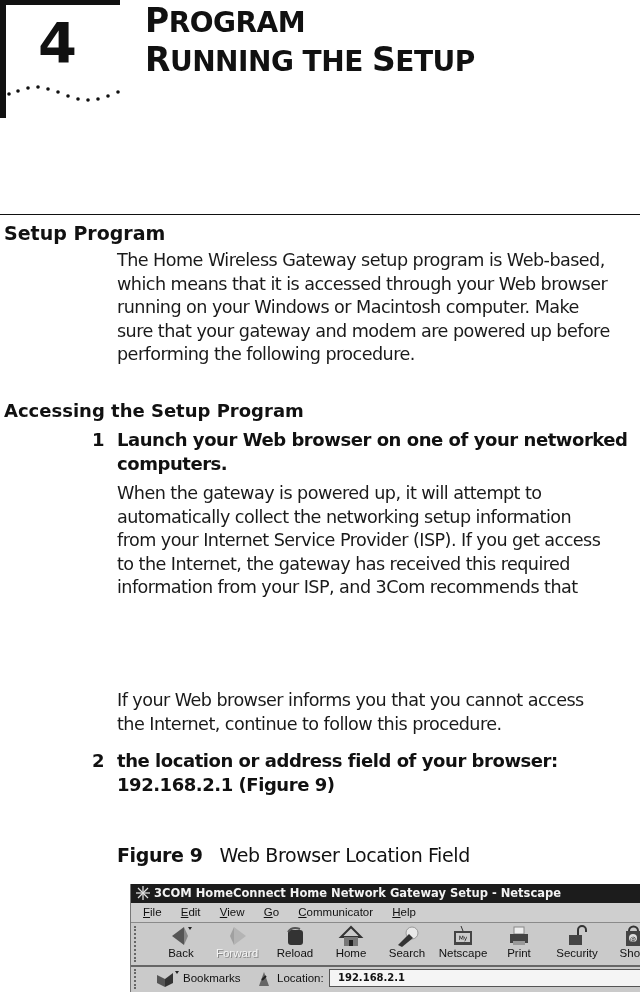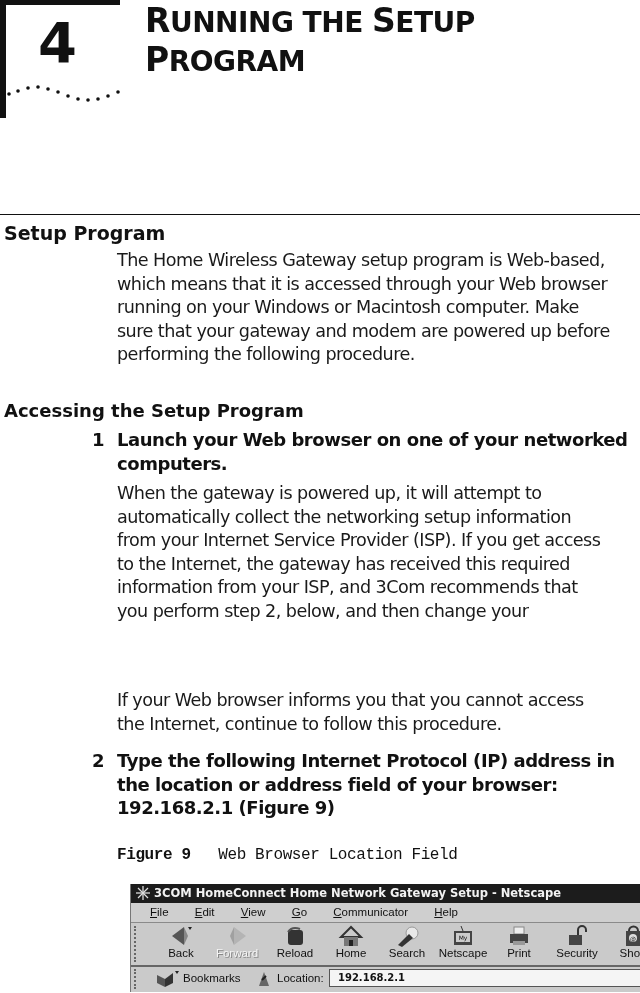--- a/index.html
+++ b/index.html
@@ -27,29 +27,29 @@
   .h1 { left: 4px; top: 220px; font-weight: bold; font-size: 19px; line-height: 26px; }
   .h2 { left: 4px; top: 398px; font-weight: bold; font-size: 18px; line-height: 26px; }
 
   .para {
     left: 117px; width: 520px; font-size: 17.6px; line-height: 23.6px; color: #1a1a1a;
     letter-spacing: -0.55px; white-space: nowrap;
   }
   .step-num { left: 92px; font-weight: bold; font-size: 18px; line-height: 23.6px; }
   .step-text { left: 117px; width: 520px; font-weight: bold; font-size: 18px; line-height: 23.6px; letter-spacing: -0.45px; white-space: nowrap; }
 
-  .fig-cap { left: 117px; top: 845px; font-size: 16px; line-height: 20px; letter-spacing: -0.4px; font-family: Liberation Mono, monospace; }
+  .fig-cap { left: 117px; top: 845px; font-size: 19px; line-height: 20px; letter-spacing: -0.4px; }
   .fig-cap b { font-weight: bold; }
 
   
   .browser { left: 130px; top: 884px; width: 523px; height: 108px; background: #c8c8c8; border-left: 1px solid #777; overflow: hidden; padding-left: 12px; }
   .titlebar { position: absolute; left: 0; top: 0; width: 100%; height: 19px; background: #1c1c1c; color: #f2f2f2; font-family: "DejaVu Sans", sans-serif; font-weight: bold; font-size: 11.5px; line-height: 19px; white-space: nowrap; }
   .titlebar .ticon { display: inline-block; width: 16px; height: 16px; margin: 1px 3px 0 4px; vertical-align: top; }
   .menubar { position: absolute; left: 0; top: 19px; width: 100%; height: 19px; background: #cfcfcf; font-family: "Liberation Sans", sans-serif; font-size: 11.5px; line-height: 19px; color: #111; white-space: nowrap; border-bottom: 1px solid #8a8a8a; }
-  .menubar span { margin-left: 19px; margin-right: 4px; }
+  .menubar span { margin-left: 12px; margin-right: 4px; }
   .menubar u { text-decoration: underline; }
   .toolbar { position: absolute; left: 0; top: 39px; width: 100%; height: 42px; background: #cacaca; border-bottom: 2px solid #666; }
   .grip { position: absolute; left: 3px; width: 6px; border-left: 2px dotted #666; }
   .tb-btn { position: absolute; top: 2px; width: 56px; text-align: center; font-family: "Liberation Sans", sans-serif; font-size: 11.5px; color: #111; }
   .tb-btn .ic { display: block; margin: 0 auto; width: 26px; height: 22px; }
   .tb-btn.disabled .lbl { color: #f4f4f4; text-shadow: 1px 1px 0 #888; }
   .locbar { position: absolute; left: 0; top: 83px; width: 100%; height: 25px; background: #cacaca; font-family: "Liberation Sans", sans-serif; font-size: 11.5px; line-height: 22px; color: #111; }
   .loc-input { position: absolute; left: 198px; top: 2px; width: 330px; height: 18px; background: #f5f5f5; border: 1px solid #555; border-right: none; font-family: "DejaVu Sans", sans-serif; font-weight: bold; font-size: 10px; line-height: 18px; padding-left: 8px; color: #111; outline: none; box-sizing: border-box; }
 </style>
 </head>
@@ -70,22 +70,22 @@
       <circle cx="64" cy="16" r="1.8"></circle>
         <circle cx="74" cy="19" r="1.8"></circle>
         <circle cx="84" cy="20" r="1.8"></circle>
       <circle cx="94" cy="19" r="1.8"></circle>
         <circle cx="104" cy="16" r="1.8"></circle>
         <circle cx="114" cy="12" r="1.8"></circle>
     </g>
   </svg>
 </div>
 <div class="abs chap-title">
+  <div><span class="sc-big">P</span><span>ROGRAM</span></div>
   <div><span class="sc-big">R</span><span>UNNING THE </span><span class="sc-big">S</span><span>ETUP</span></div>
-  <div><span class="sc-big">P</span><span>ROGRAM</span></div>
 </div>
 
 <div class="abs rule"></div>
 
 <div class="abs h1">Setup Program</div>
 <div class="abs para" style="top:249px">
   <div>The Home Wireless Gateway setup program is Web-based,</div>
   <div>which means that it is accessed through your Web browser</div>
   <div>running on your Windows or Macintosh computer. Make</div>
   <div>sure that your gateway and modem are powered up before</div>
@@ -98,30 +98,28 @@
 <div class="abs step-text" style="top:428px">
   <div>Launch your Web browser on one of your networked</div>
   <div>computers.</div>
 </div>
 <div class="abs para" style="top:482px">
   <div>When the gateway is powered up, it will attempt to</div>
   <div>automatically collect the networking setup information</div>
   <div>from your Internet Service Provider (ISP). If you get access</div>
   <div>to the Internet, the gateway has received this required</div>
   <div>information from your ISP, and 3Com recommends that</div>
-  <div>you perform step 2, below, and then change your</div>
 </div>
 <div class="abs para" style="top:689px">
   <div>If your Web browser informs you that you cannot access</div>
   <div>the Internet, continue to follow this procedure.</div>
 </div>
 
 <div class="abs step-num" style="top:749px">2</div>
 <div class="abs step-text" style="top:749px">
-  <div>Type the following Internet Protocol (IP) address in</div>
   <div>the location or address field of your browser:</div>
   <div>192.168.2.1 (Figure 9)</div>
 </div>
 
 <div class="abs fig-cap">
   <b>Figure 9</b>&nbsp;&nbsp;&nbsp;<span>Web Browser Location Field</span>
 </div>
 
 <div class="abs browser">
   <div class="titlebar">

